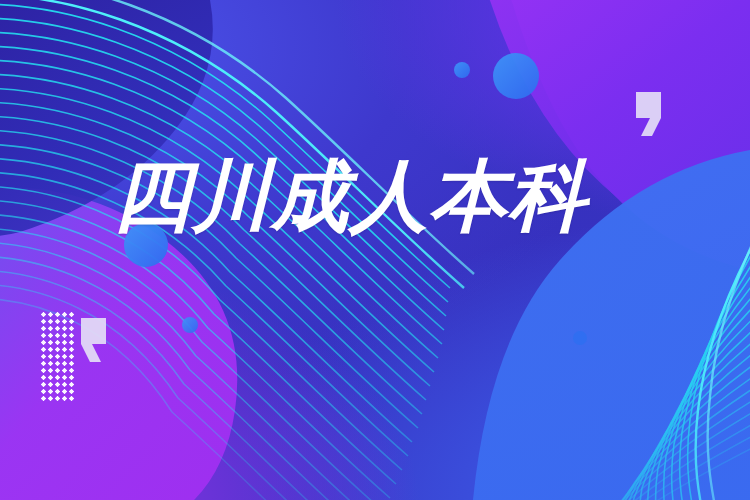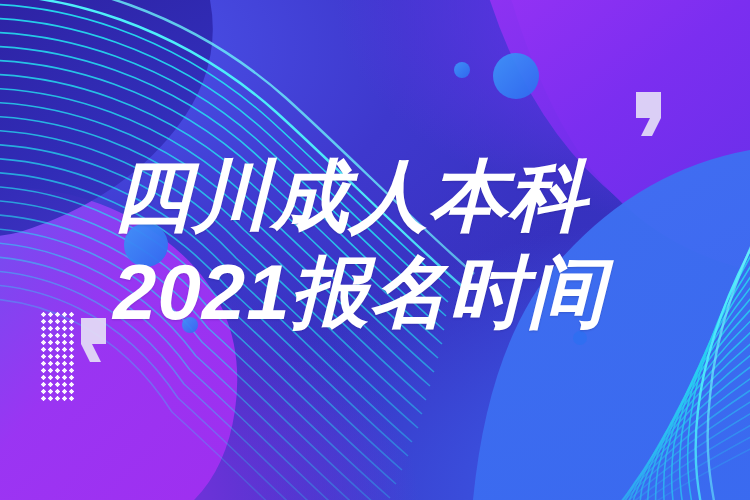--- a/index.html
+++ b/index.html
@@ -208,16 +208,15 @@
     </g>
     <g opacity="0.92">
       <path d="M 106 318 L 81 318 L 81 344 L 90 362 L 101 362 L 92 344 L 106 344 Z" fill="#e4ddf6"></path>
     </g>
   </svg>
 
   <div class="dot-grid"></div>
 
   <div class="title-wrap">
     <span class="title-line">四川成人本科</span>
-    <span class="title-line">2021报名时间</span>
   </div>
 
 </div>
 
 </body></html>

